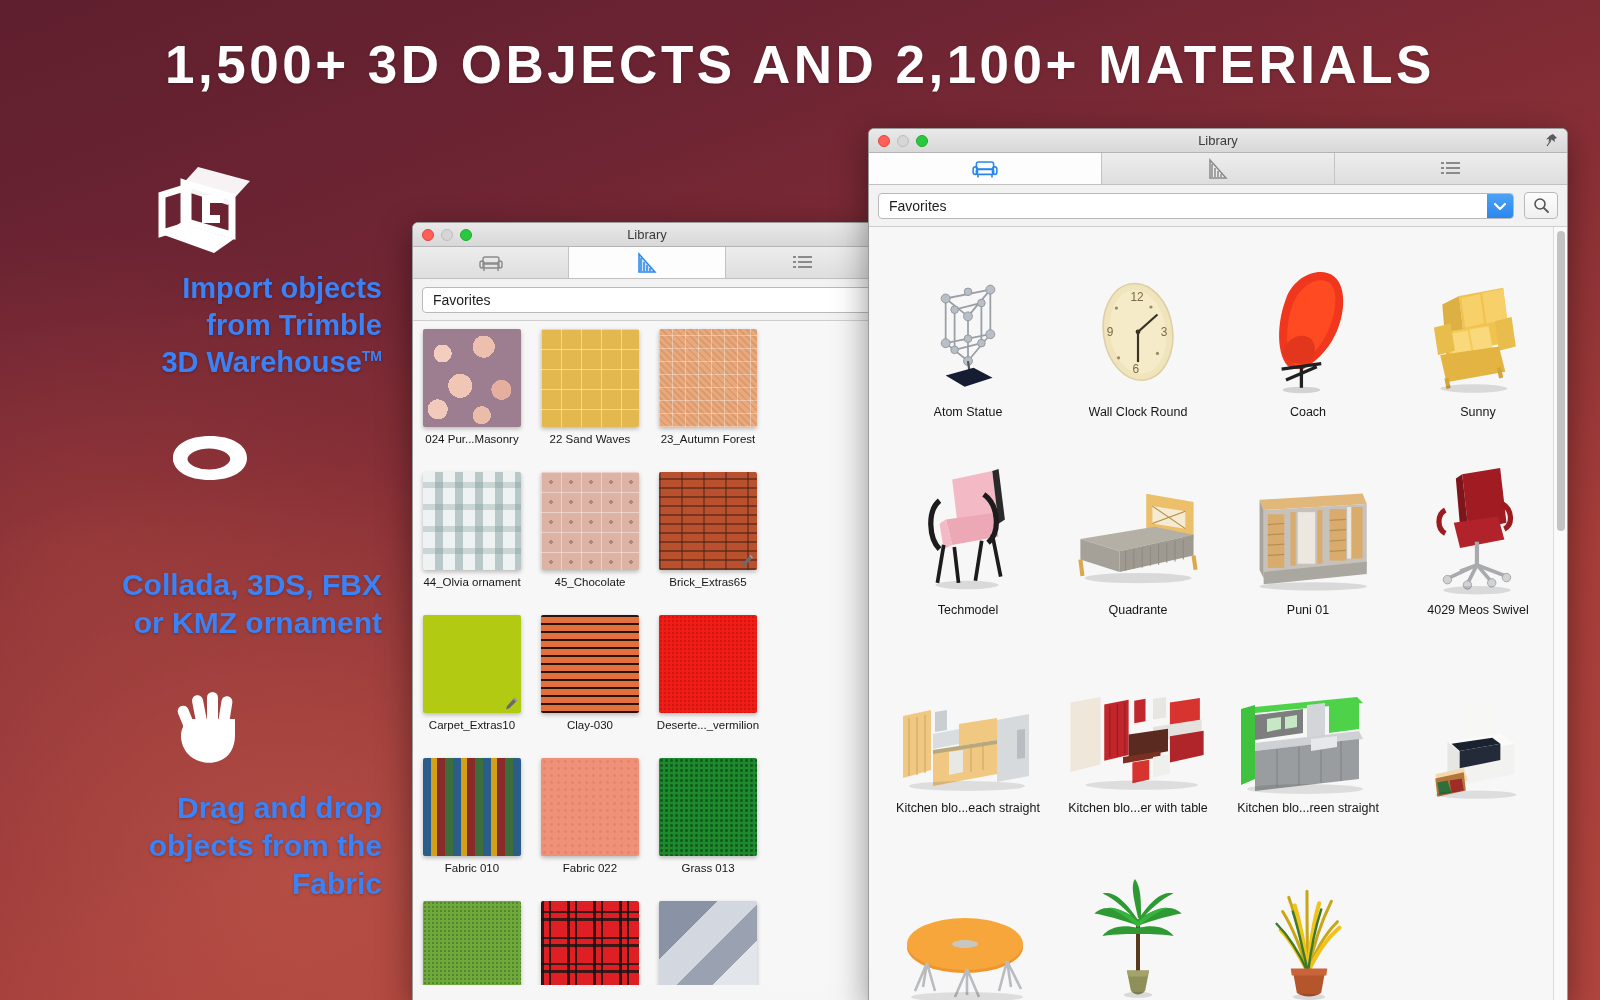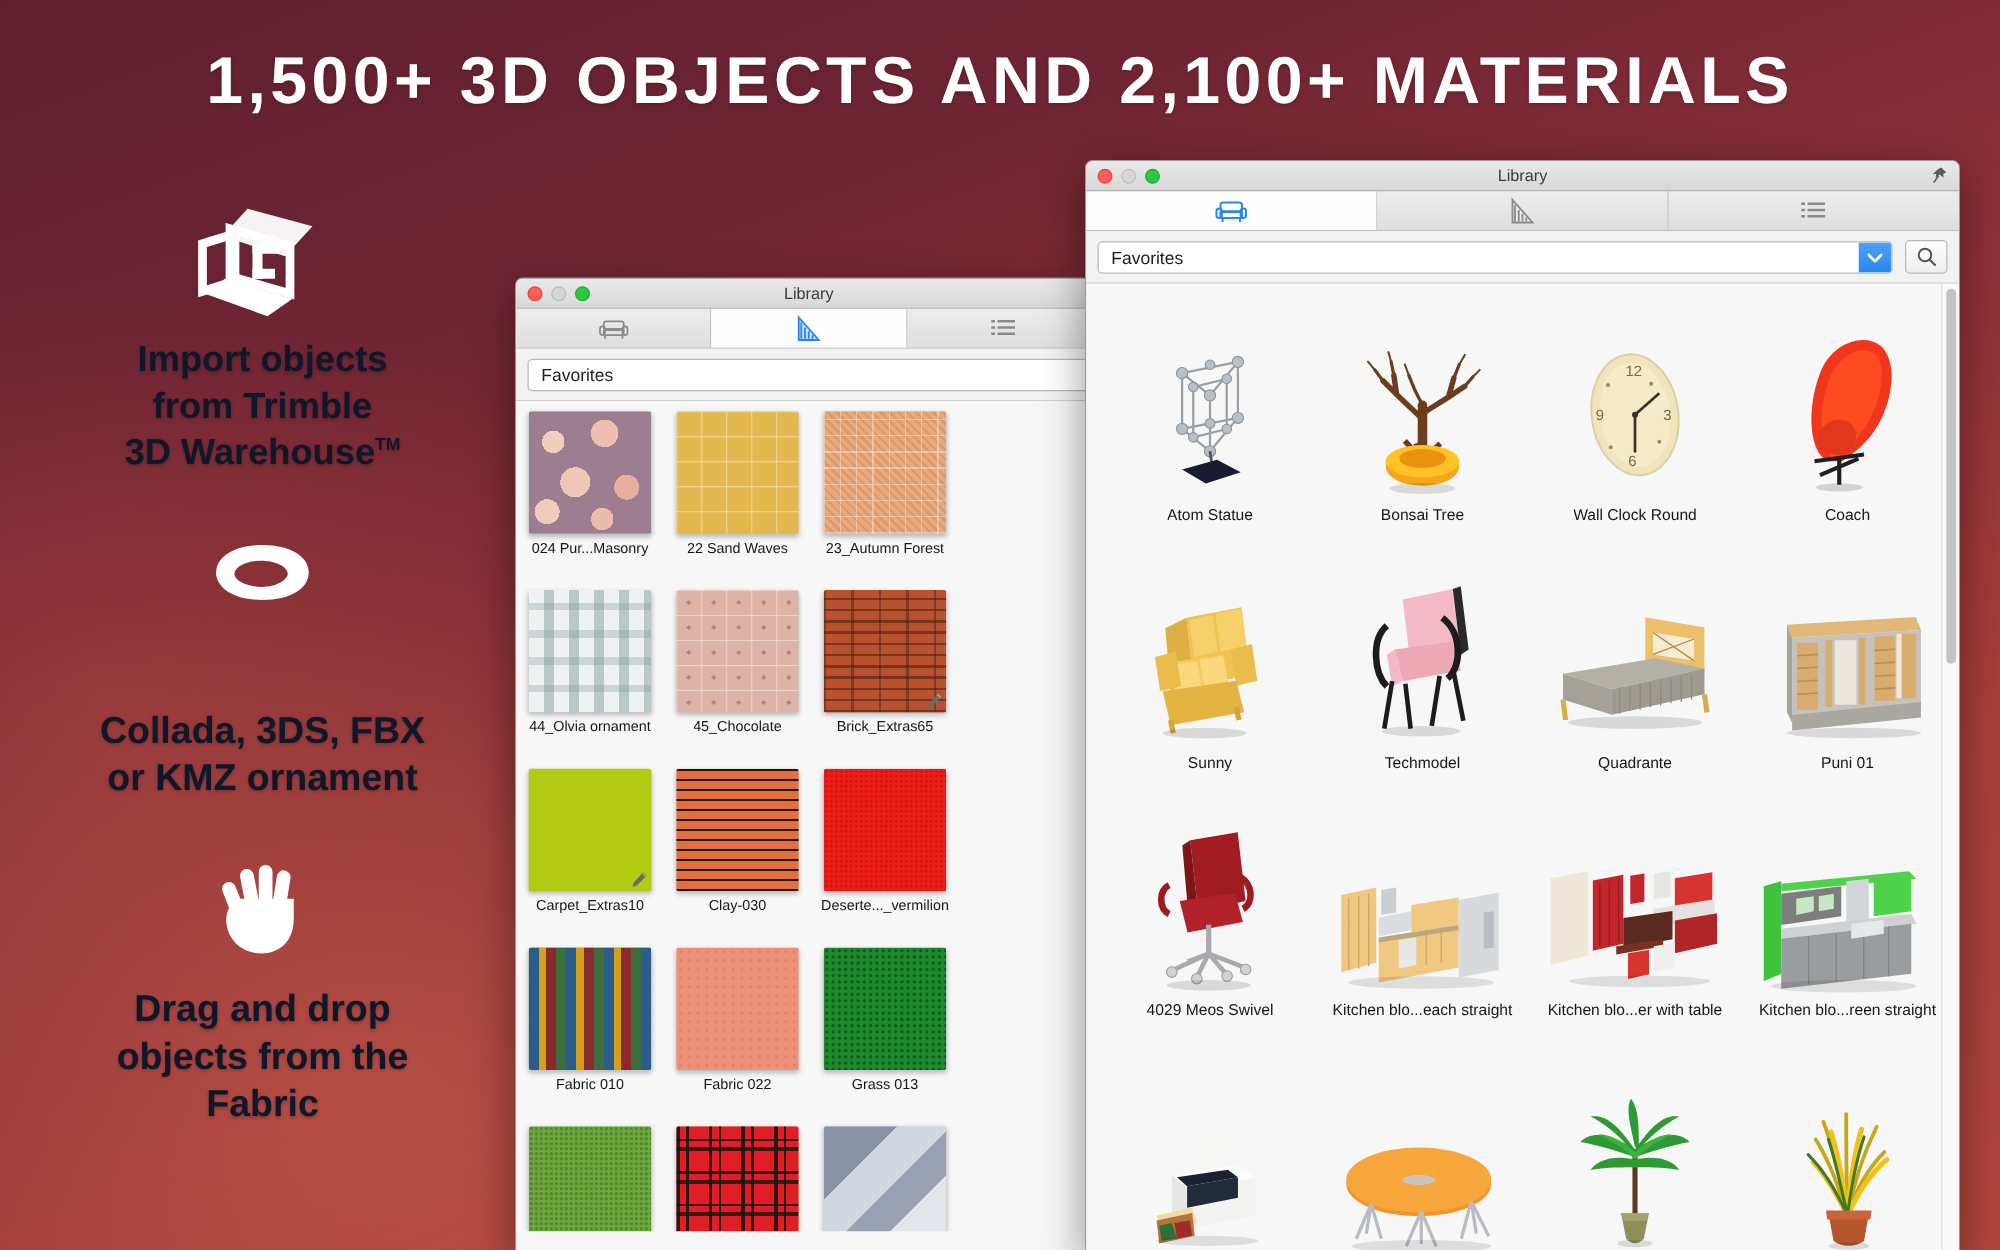--- a/index.html
+++ b/index.html
@@ -17,21 +17,21 @@
   .headline {
     position:absolute; top:34px; left:0; width:1600px;
     text-align:center; color:#fff;
     font-size:53px; font-weight:700; letter-spacing:3.5px;
     text-shadow:0 1px 3px rgba(0,0,0,0.22);
     white-space:nowrap;
   }
 
   
   .features { position:absolute; left:20px; top:160px; width:380px; }
-  .feature { text-align:center; color:#0f172a; margin-bottom:36px; }
+  .feature { text-align:right; color:#3b82f6; margin-bottom:36px; }
   .feature .ficon { height:98px; display:flex; align-items:center; justify-content:center; }
   .feature .ftext {
     font-size:29px; font-weight:600; line-height:1.28;
     text-shadow:0 1px 3px rgba(0,0,0,0.25); margin-top:12px;
     padding:0 18px;
   }
   .feature .ftext sup { font-size:14px; vertical-align:super; }
   .f2 .ftext { font-size:30px; }
   .f3 .ftext { font-size:30px; }
 
@@ -428,38 +428,20 @@
                 <circle cx="50" cy="66" r="3.4"></circle>
               </g>
 <path d="M50 86 L52 100" stroke="#555" stroke-width="2"></path>
 <path d="M30 99 L55 92 L72 101 L47 109 Z" fill="#161d33"></path>
             </svg>
           </div>
           <div class="objlabel">Atom Statue</div>
         </div>
         <div class="objcell">
           <div class="objart">
-            <svg viewBox="0 0 110 120" width="120" height="132">
-<g stroke="#6b3d1c" fill="none" stroke-linecap="round">
-<path d="M55 92 L55 52" stroke-width="7"></path>
-<path d="M55 62 L36 44 M55 58 L74 46 M36 44 L26 34 M36 44 L34 30 M74 46 L86 38 M74 46 L78 32" stroke-width="4"></path>
-<path d="M26 34 L20 26 M34 30 L32 20 M86 38 L92 31 M78 32 L82 22 M55 52 L49 40 M49 40 L45 30" stroke-width="2.4"></path>
-<path d="M20 26 L15 20 M32 20 L30 13 M92 31 L97 26 M82 22 L86 15 M45 30 L42 22" stroke-width="1.5"></path>
-              </g>
-<path d="M55 92 L42 78 M55 92 L68 80 M55 92 L50 80" stroke="#6b3d1c" stroke-width="4" fill="none"></path>
-<ellipse cx="55" cy="97" rx="27" ry="14" fill="#f5a61b"></ellipse>
-<ellipse cx="55" cy="93" rx="27" ry="12" fill="#ffc124"></ellipse>
-<ellipse cx="55" cy="91" rx="17" ry="7" fill="#e89410"></ellipse>
-<ellipse cx="55" cy="113" rx="24" ry="4" fill="#000" opacity=".12"></ellipse>
-            </svg>
-          </div>
-          <div class="objlabel">Bonsai Tree</div>
-        </div>
-        <div class="objcell">
-          <div class="objart">
             <svg viewBox="0 0 100 120" width="108" height="130">
 <ellipse cx="50" cy="58" rx="32" ry="45" fill="#f0e4bd" stroke="#ddd0a5" stroke-width="1.5" transform="rotate(-8 50 58)"></ellipse>
 <ellipse cx="50" cy="58" rx="26" ry="39" fill="#f5ebc9" transform="rotate(-8 50 58)"></ellipse>
 <g fill="#7a6a44" font-size="11" font-family="Liberation Sans, sans-serif">
 <text x="43" y="29">12</text>
                 <text x="71" y="62">3</text>
                 <text x="45" y="96">6</text>
                 <text x="21" y="62">9</text>
               </g>
 <g fill="#9a8a60">

